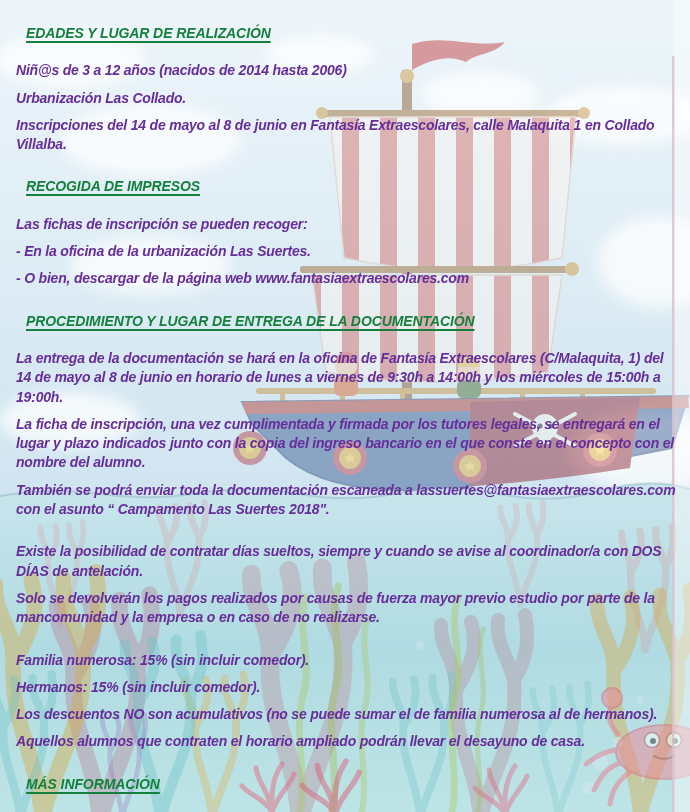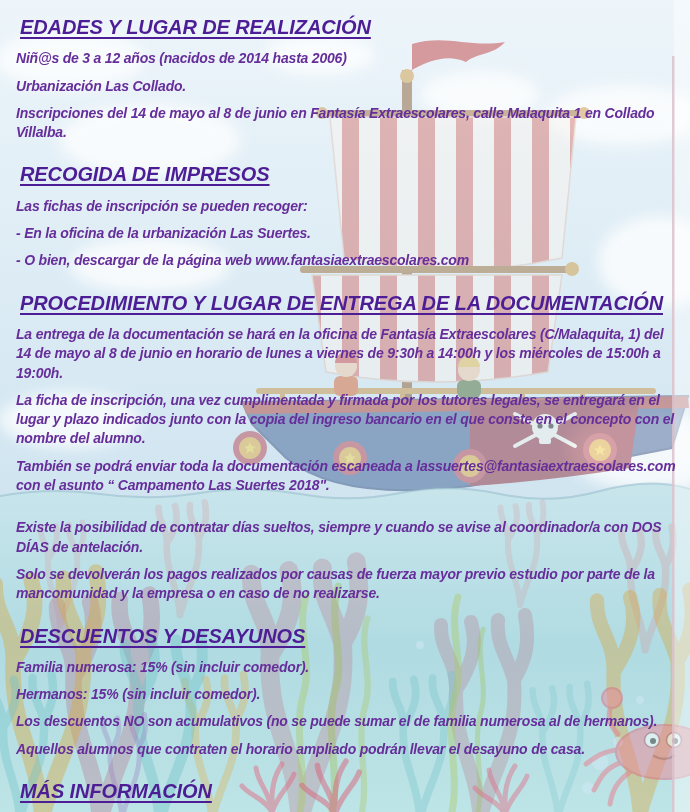--- a/index.html
+++ b/index.html
@@ -18,23 +18,23 @@
     color:#662e9a;
     font-style:italic;
     font-weight:bold;
     font-size:14px;
     line-height:19.3px;
     letter-spacing:-0.2px;
   }
   .sec{margin:0 0 23px 0;}
   .sec.tight{margin-bottom:9px;}
   .h{
-    font-size:20px;
-    margin:12px;
-    color:#4c1d95;
+    font-size:14px;
+    margin:18px;
+    color:#15803d;
     text-decoration:underline;
     text-underline-offset:3px;
     text-decoration-thickness:1.5px;
     line-height:19.3px;
     letter-spacing:-0.1px;
   }
   p{margin:8px;white-space:pre-wrap;}
 </style>
 </head>
 <body>
@@ -237,21 +237,20 @@
       <p>La ficha de inscripción, una vez cumplimentada y firmada por los tutores legales, se entregará en el lugar y plazo indicados junto con la copia del ingreso bancario en el que conste en el concepto con el nombre del alumno.</p>
       <p>También se podrá enviar toda la documentación escaneada a lassuertes@fantasiaextraescolares.com con el asunto “ Campamento Las Suertes 2018".</p>
     </section>
 
     <section class="sec">
       <p>Existe la posibilidad de contratar días sueltos, siempre y cuando se avise al coordinador/a con DOS DÍAS de antelación.</p>
       <p>Solo se devolverán los pagos realizados por causas de fuerza mayor previo estudio por parte de la mancomunidad y la empresa o en caso de no realizarse.</p>
     </section>
 
     <section class="sec">
-      <h2 class="h">DESCUENTOS Y DESAYUNOS</h2>
       <p>Familia numerosa: 15% (sin incluir comedor).</p>
       <p>Hermanos: 15% (sin incluir comedor).</p>
       <p>Los descuentos NO son acumulativos (no se puede sumar el de familia numerosa al de hermanos).</p>
       <p>Aquellos alumnos que contraten el horario ampliado podrán llevar el desayuno de casa.</p>
     </section>
 
     <section class="sec tight">
       <h2 class="h">MÁS INFORMACIÓN</h2>
       <p>Teléfonos: 918 49 63 45 / 656 53 08 01</p>
     </section>

